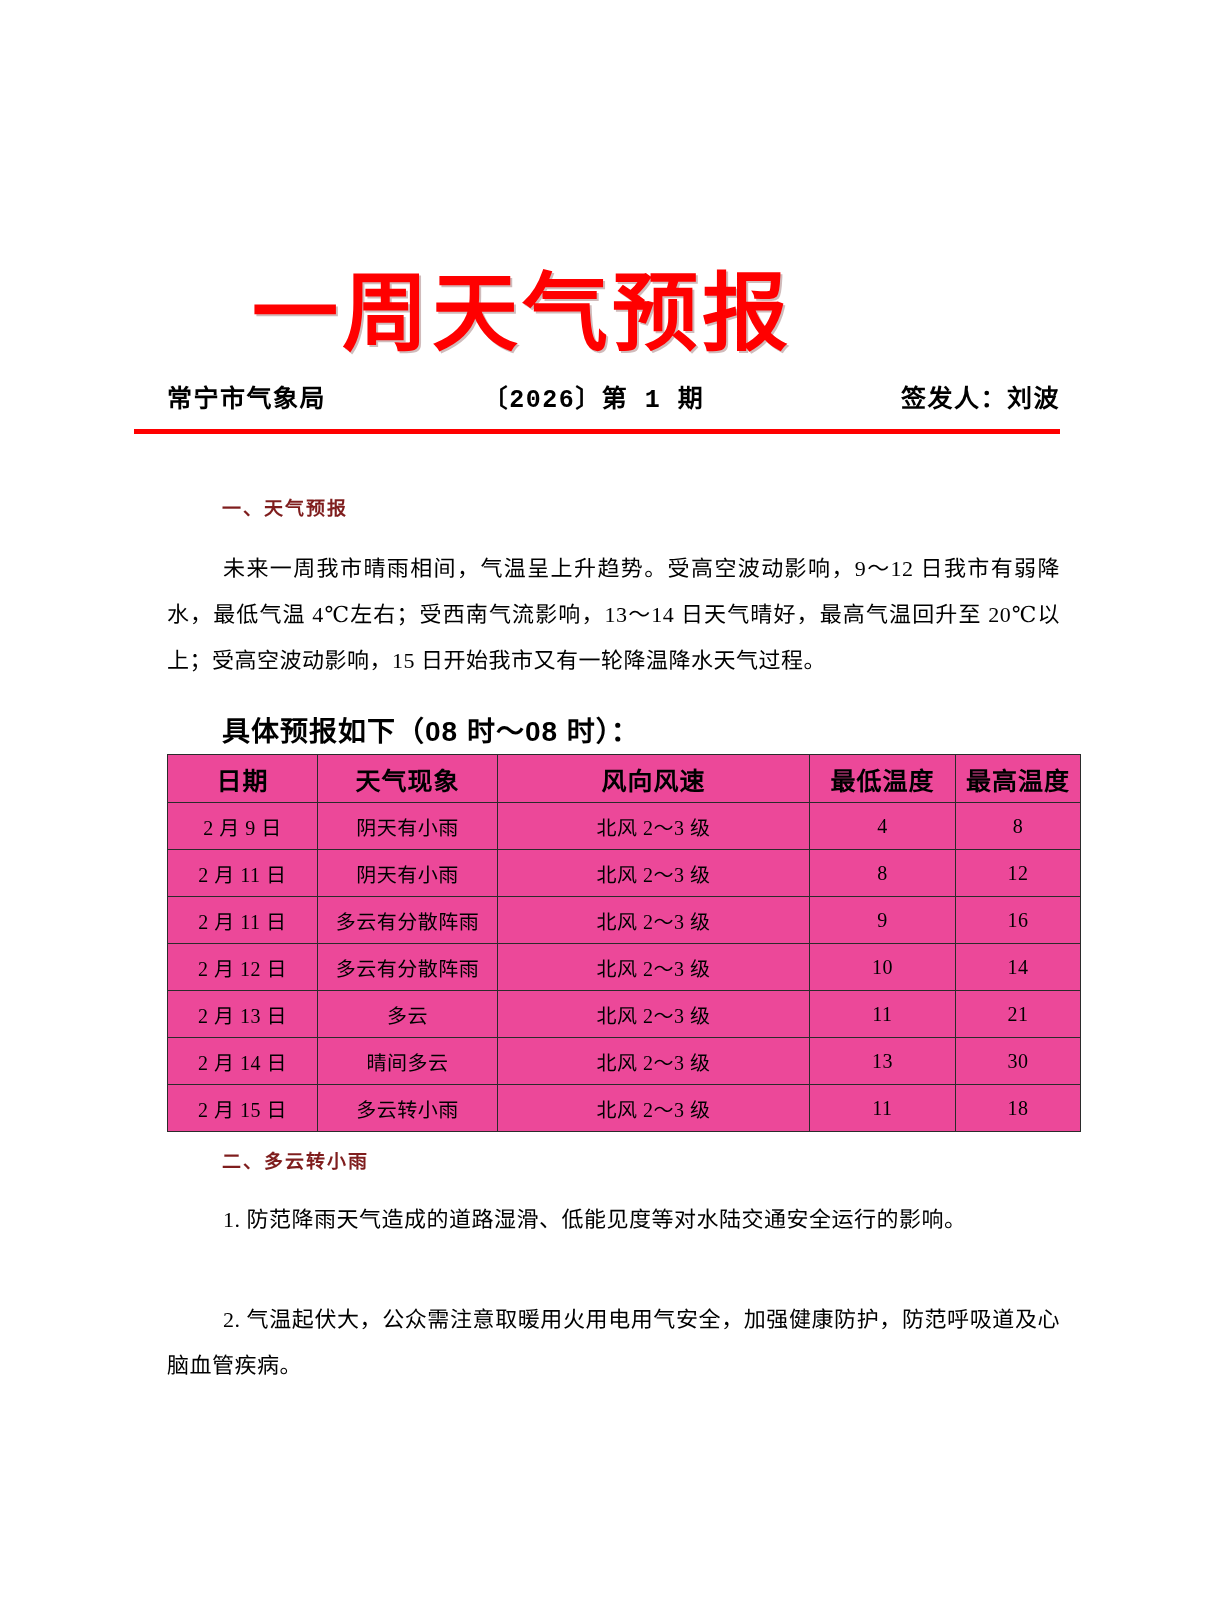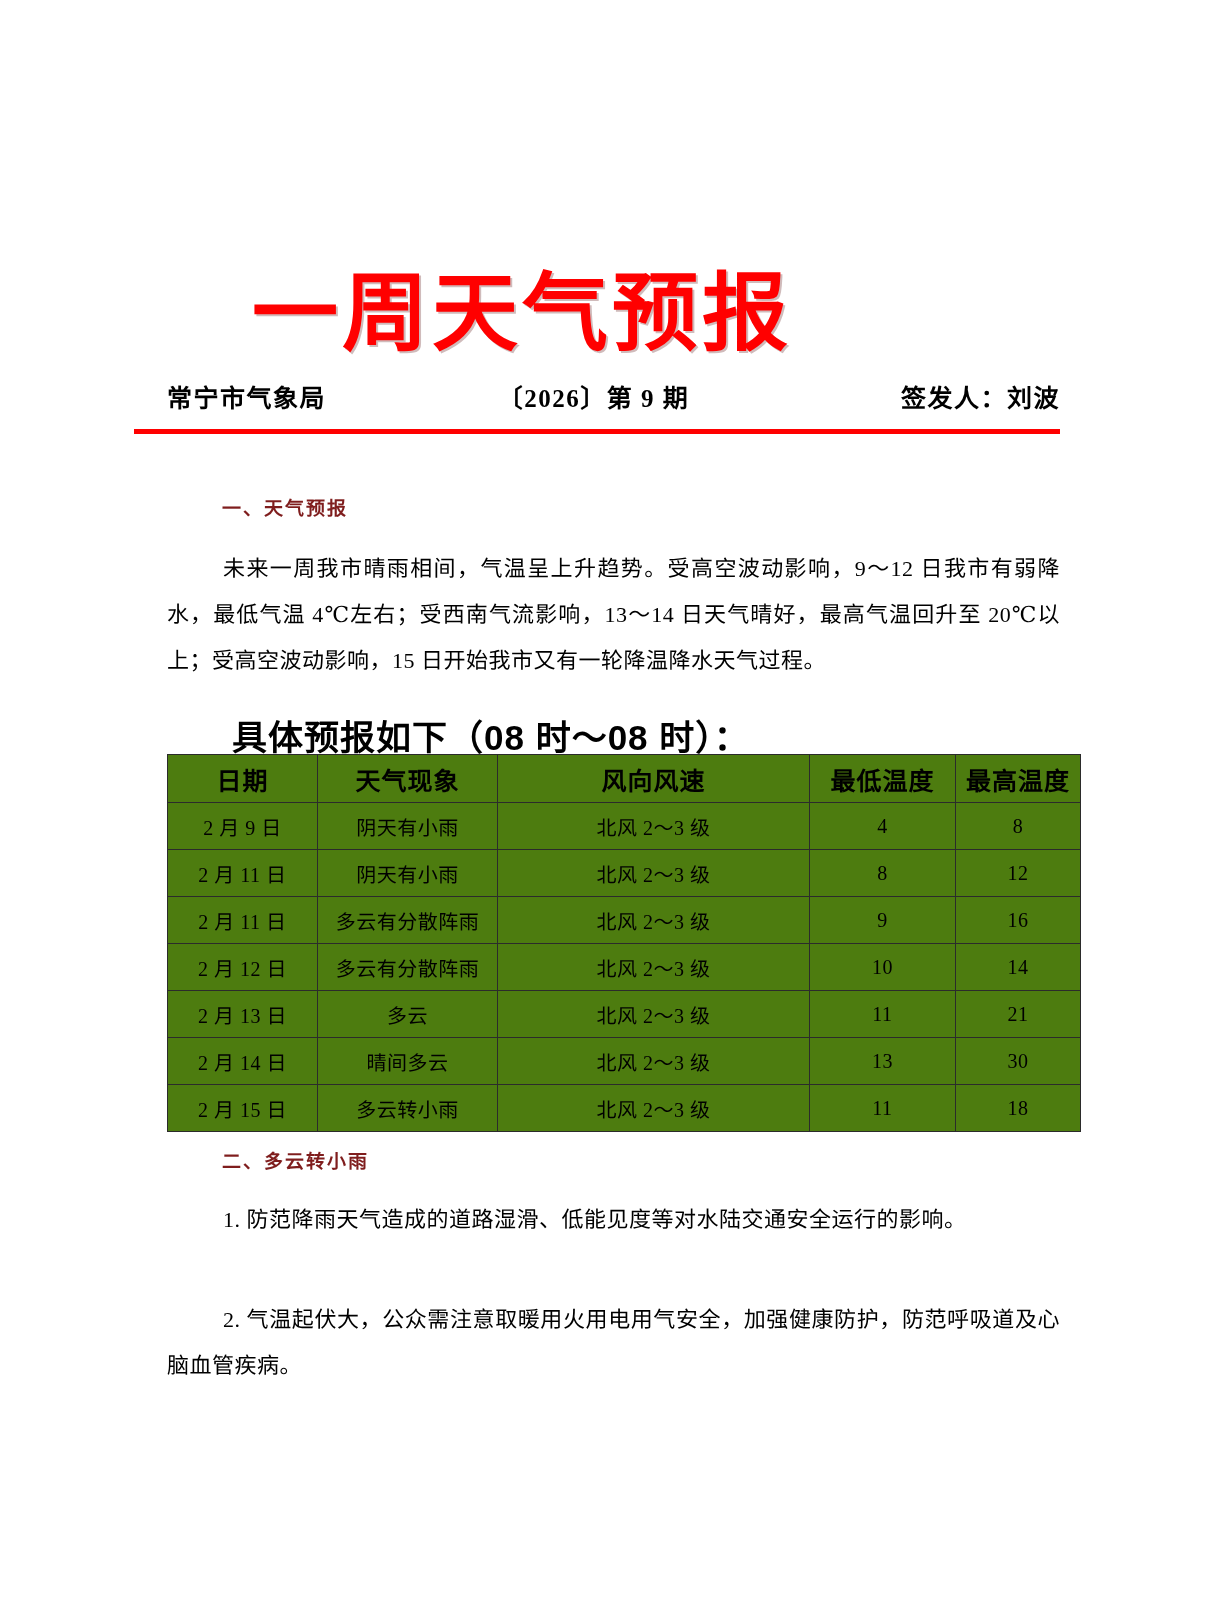--- a/index.html
+++ b/index.html
@@ -41,21 +41,21 @@
   }
 
   
   .issuer-row {
     position: absolute;
     left: 167px;
     top: 378px;
     width: 893px;
     display: flex;
     align-items: baseline;
-    font-family: Liberation Serif, serif;
+    font-family: Liberation Mono, monospace;
     font-weight: bold;
     font-size: 25px;
     letter-spacing: 1.5px;
     color: #000000;
     white-space: nowrap;
   }
   .issuer-office { flex: 0 0 auto; }
   .issuer-number {
     flex: 1 1 auto;
     text-align: center;
@@ -96,39 +96,39 @@
     text-align: justify;
     text-indent: 56px;
     color: #000000;
   }
   #forecast-paragraph { top: 524px; }
   #advice-1 { top: 1175px; }
   #advice-2 { top: 1275px; }
 
   .table-caption {
     position: absolute;
-    left: 232px;
+    left: 222px;
     top: 709px;
     font-family: "Liberation Sans", "DejaVu Sans", sans-serif;
     font-weight: bold;
-    font-size: 35px;
+    font-size: 28px;
     letter-spacing: 1px;
     color: #000000;
     white-space: nowrap;
   }
 
   
   .forecast-table {
     position: absolute;
     left: 167px;
     top: 754px;
     width: 913px;
     border-collapse: collapse;
     table-layout: fixed;
-    background: #4d7c0f;
+    background: #ec4899;
   }
   .forecast-table th,
   .forecast-table td {
     border: 1px solid #2b2b2b;
     text-align: center;
     vertical-align: middle;
     height: 46px;
     padding: 0 4px;
     color: #000000;
   }
@@ -153,21 +153,21 @@
 </style>
 </head>
 <body>
 
 <div class="page">
 
   <h1 class="doc-title">一周天气预报</h1>
 
   <div class="issuer-row">
     <span class="issuer-office">常宁市气象局</span>
-    <span class="issuer-number">〔2026〕第 9 期</span>
+    <span class="issuer-number">〔2026〕第 1 期</span>
     <span class="issuer-signer">签发人：刘波</span>
   </div>
 
   <div class="red-rule"></div>
 
   <h2 class="section-heading" id="section1-heading">一、天气预报</h2>
 
   <p class="body-para" id="forecast-paragraph">未来一周我市晴雨相间，气温呈上升趋势。受高空波动影响，9～12 日我市有弱降水，最低气温 4℃左右；受西南气流影响，13～14 日天气晴好，最高气温回升至 20℃以上；受高空波动影响，15 日开始我市又有一轮降温降水天气过程。</p>
 
   <div class="table-caption">具体预报如下（08 时～08 时）：</div>

